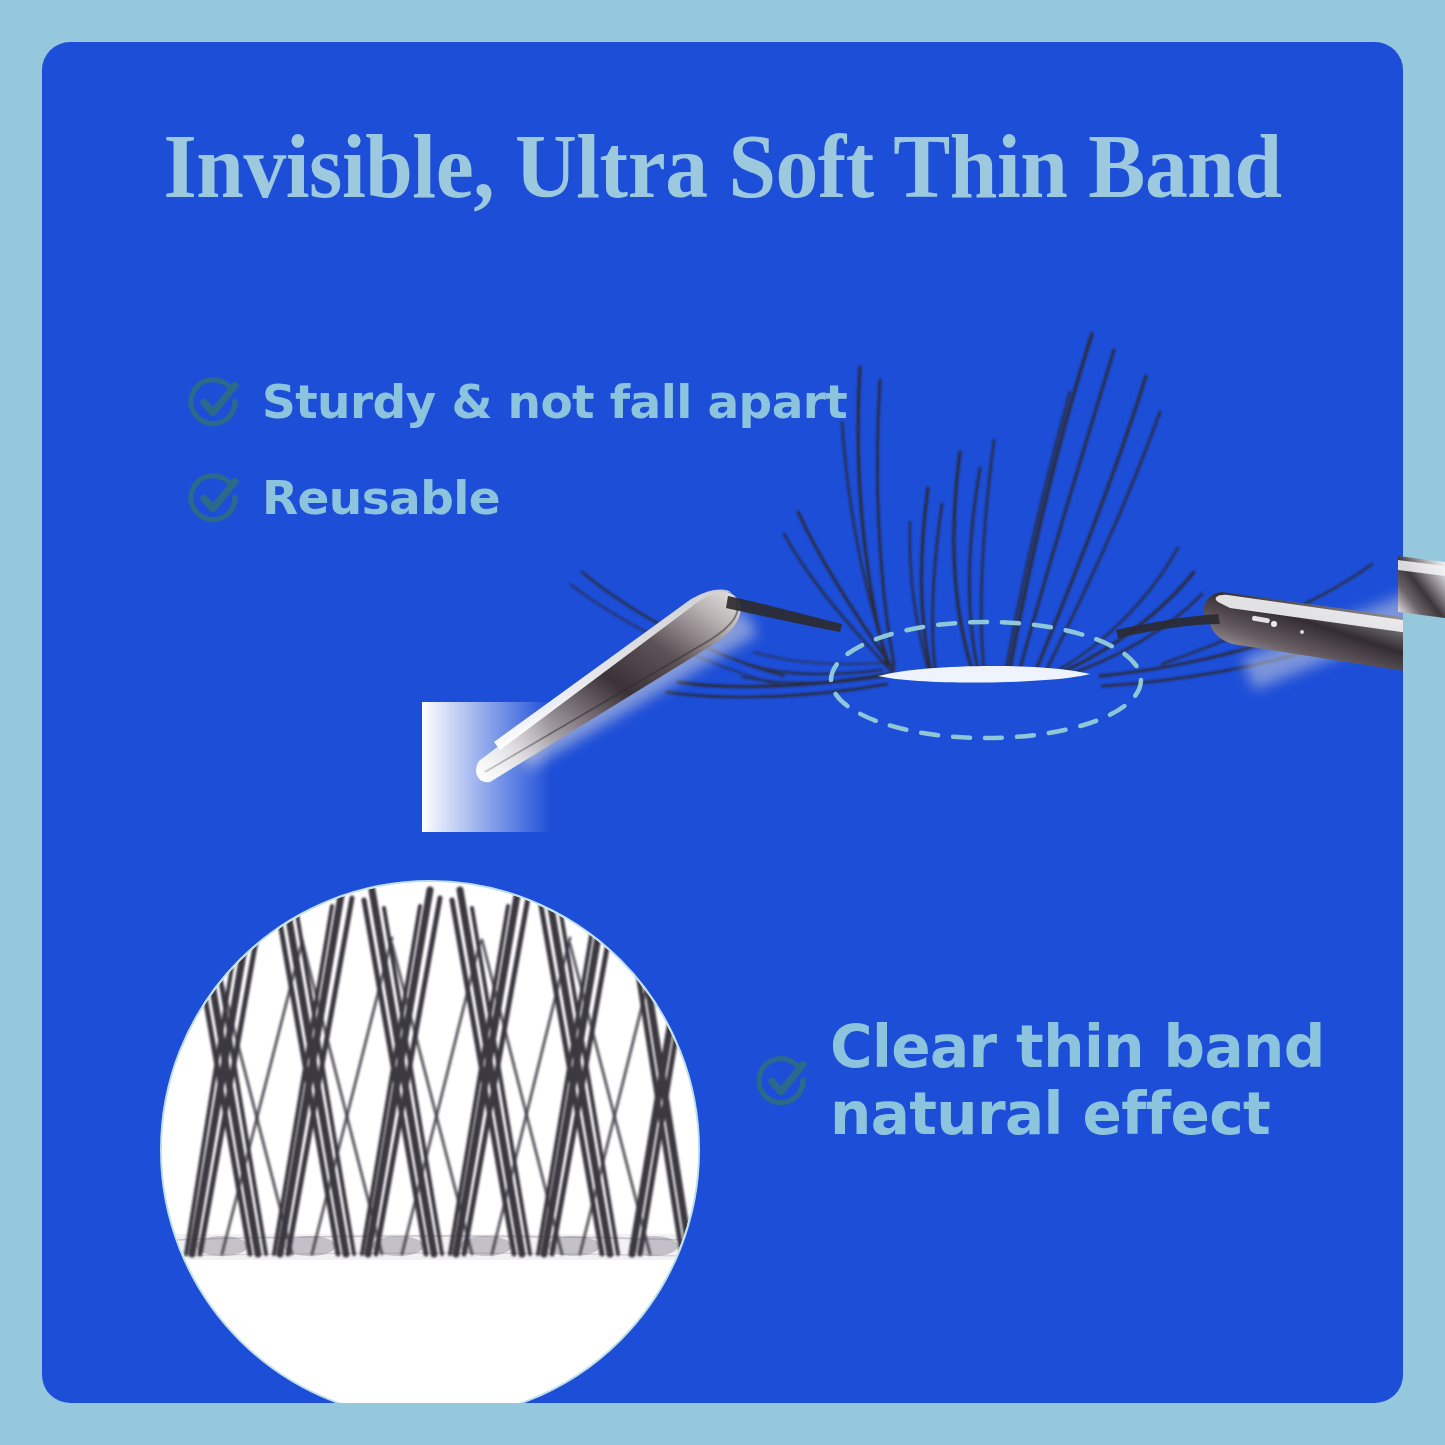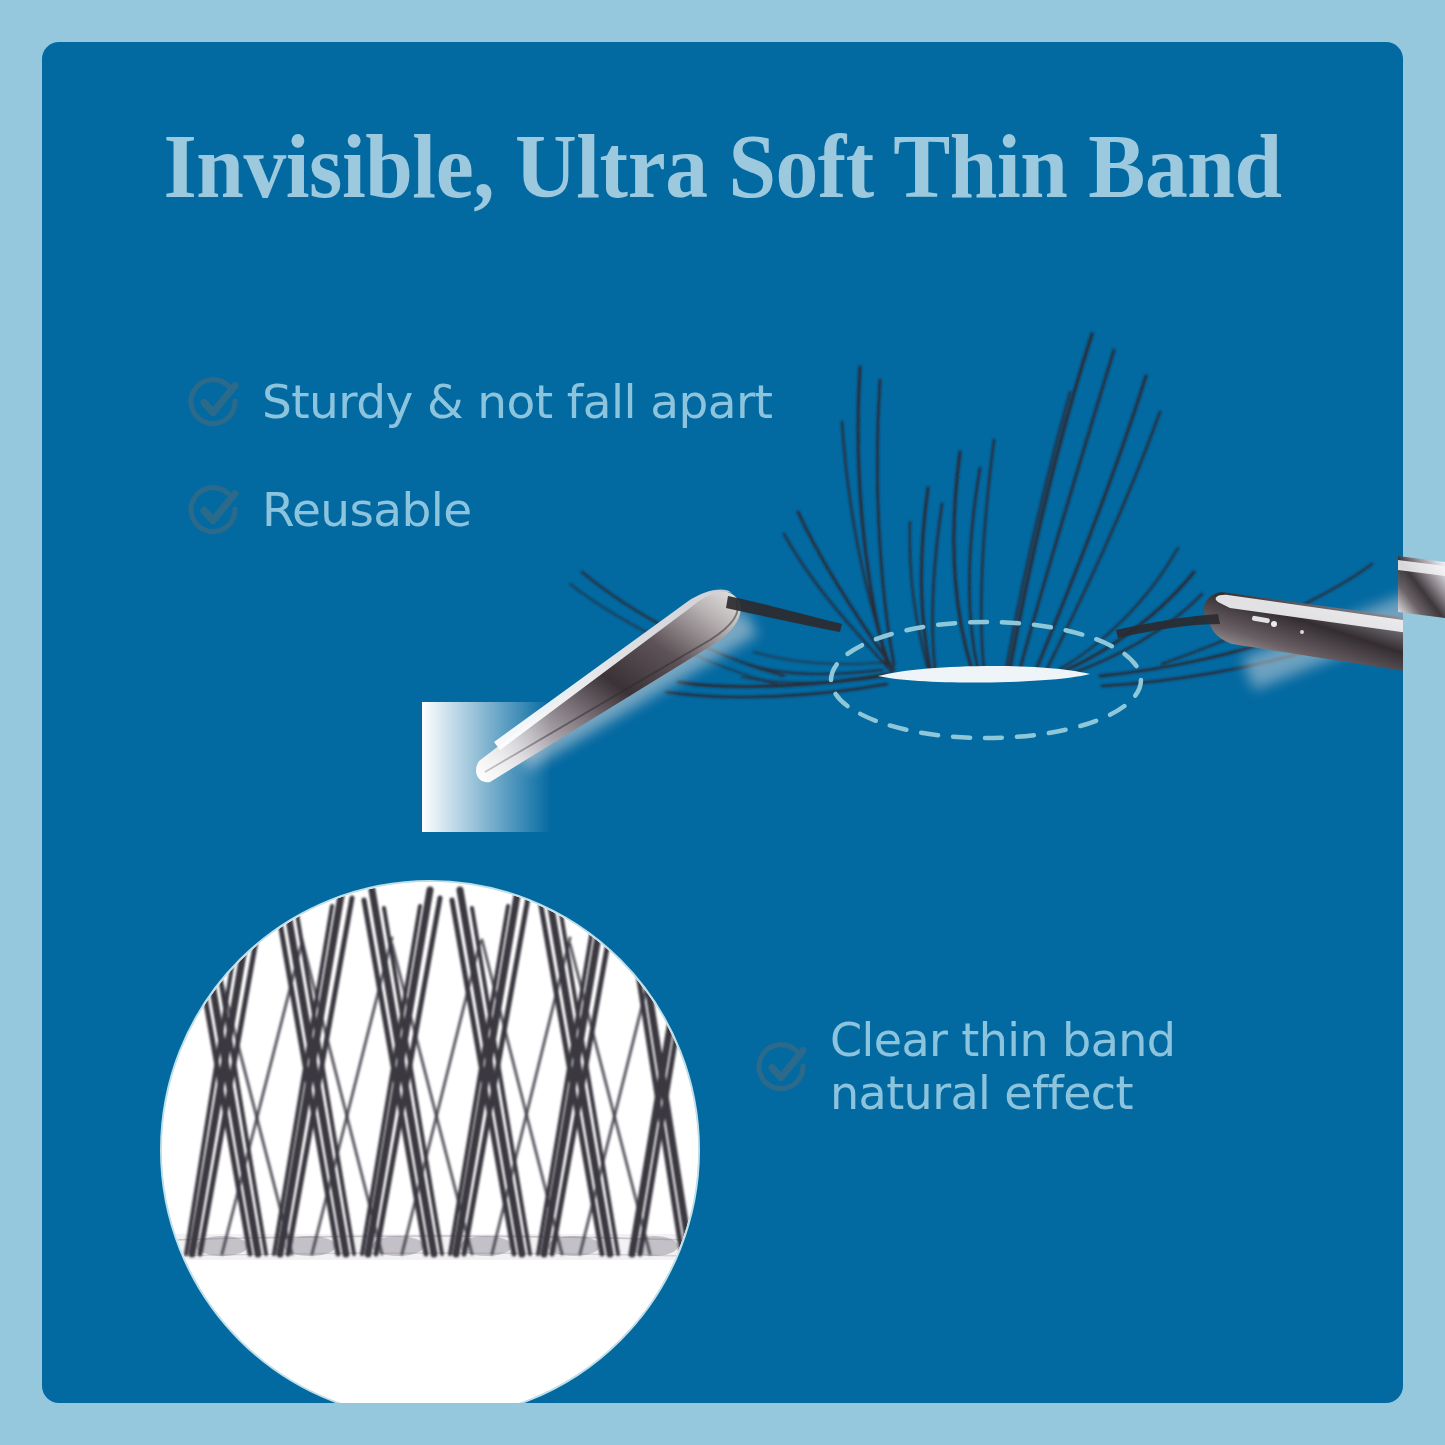--- a/index.html
+++ b/index.html
@@ -20,22 +20,22 @@
     background: #95c8dc;
     overflow: hidden;
   }
 
   #panel {
     position: absolute;
     left: 42px;
     top: 42px;
     width: 1361px;
     height: 1361px;
-    background: #0369a1;
-    border-radius: 17px;
+    background: #1d4ed8;
+    border-radius: 28px;
     overflow: visible;
   }
   #panel-clip {
     position: absolute;
     inset: 0;
     border-radius: 28px;
     overflow: hidden;
   }
 
   
@@ -63,34 +63,34 @@
     gap: 18px;
   }
   .feature .check-ico {
     flex: 0 0 auto;
     width: 56px;
     height: 56px;
     display: block;
   }
   .feature .f-text {
     font-family: "DejaVu Sans", "Liberation Sans", sans-serif;
-    font-weight: 400;
+    font-weight: 700;
     font-size: 47px;
     line-height: 1.16;
     color: #8dc4dd;
     letter-spacing: -0.6px;
     white-space: pre-line;
   }
 
   #feat-0 { left: 146px; top: 332px; }
-  #feat-1 { left: 146px; top: 440px; }
+  #feat-1 { left: 146px; top: 428px; }
   #feat-2 { left: 714px; top: 972px; }
   #feat-3 { left: 714px; top: 1164px; }
 
-  #feat-2 .f-text, #feat-3 .f-text { font-size: 46px; }
+  #feat-2 .f-text, #feat-3 .f-text { font-size: 58px; }
 
   
   #hero {
     position: absolute;
     left: 0;
     top: 230px;
     width: 1445px;
     height: 560px;
     pointer-events: none;
   }

